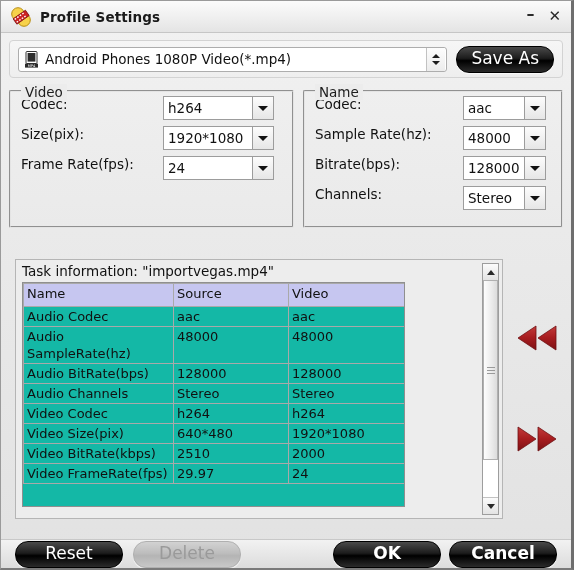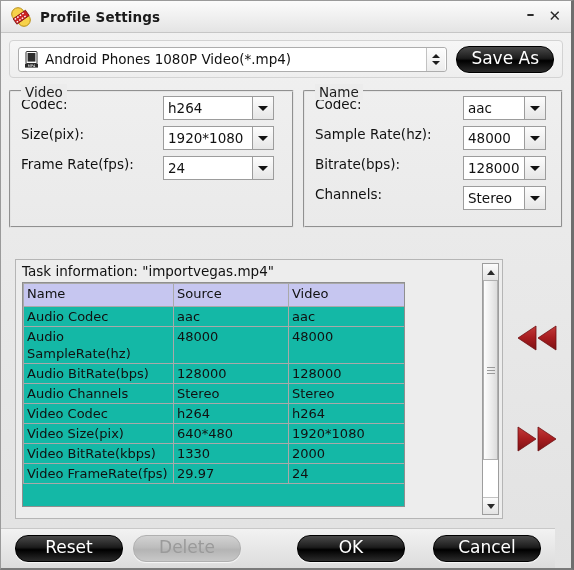--- a/index.html
+++ b/index.html
@@ -305,31 +305,31 @@
     width: 46px;
     height: 30px;
     cursor: pointer;
   }
   .navbtn.prev { left: 513px; top: 322px; }
   .navbtn.next { left: 513px; top: 423px; }
 
   
   .bottombar {
     position: absolute;
-    left: 0; right: 16px; bottom: 0;
-    height: 40px;
+    left: 0; right: 0; bottom: 0;
+    height: 29px;
     background: linear-gradient(to bottom, #f2f2f2, #dcdcdc);
     border-top: 1px solid #c8c8c8;
     display: flex;
     align-items: center;
     padding: 0 14px;
     box-sizing: border-box;
   }
   .bottombar .left  { display: flex; gap: 10px; }
-  .bottombar .right { display: flex; gap: 28px; margin-left: auto; }
+  .bottombar .right { display: flex; gap: 8px; margin-left: auto; font-weight: bold; }
   .btn-wide { min-width: 78px; }
 </style>
 </head>
 <body>
 
 <div id="app">
 
   <div class="titlebar">
     <div class="app-icon">
       <svg width="22" height="22" viewBox="0 0 22 22">
@@ -499,21 +499,21 @@
             <td>h264</td>
             <td>h264</td>
           </tr>
           <tr>
             <td>Video Size(pix)</td>
             <td>640*480</td>
             <td>1920*1080</td>
           </tr>
           <tr>
             <td>Video BitRate(kbps)</td>
-            <td>1330</td>
+            <td>2510</td>
             <td>2000</td>
           </tr>
           <tr>
             <td>Video FrameRate(fps)</td>
             <td>29.97</td>
             <td>24</td>
           </tr>
         </tbody>
       </table>
     </div>

